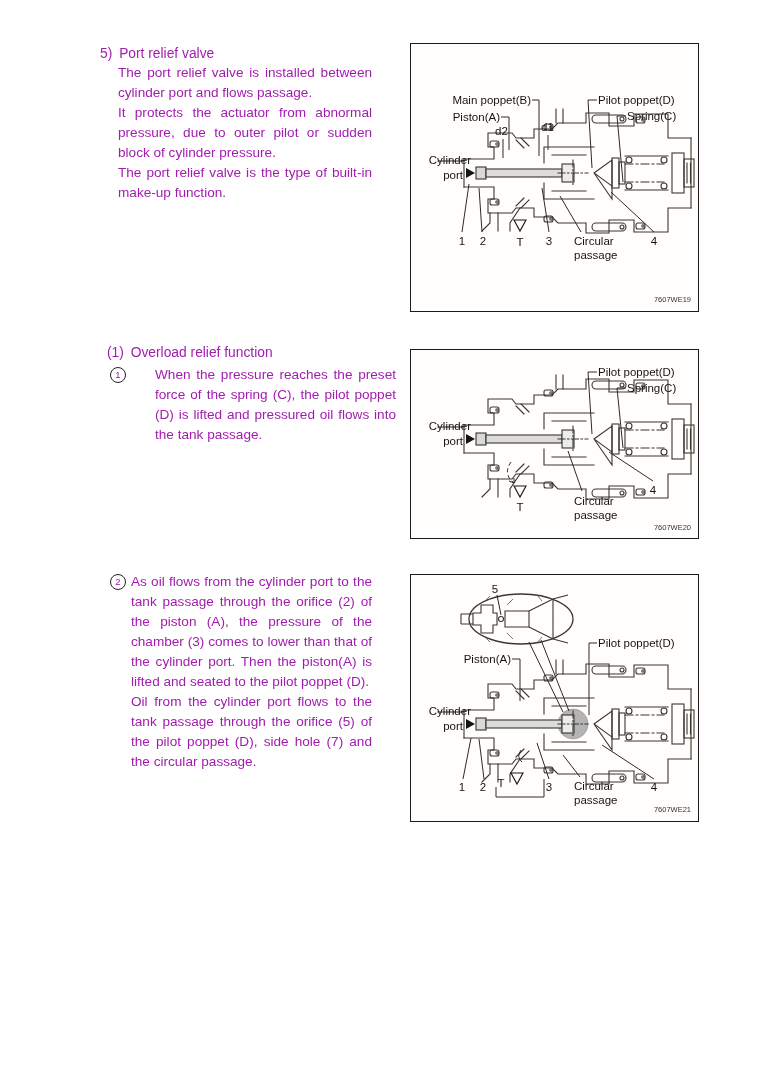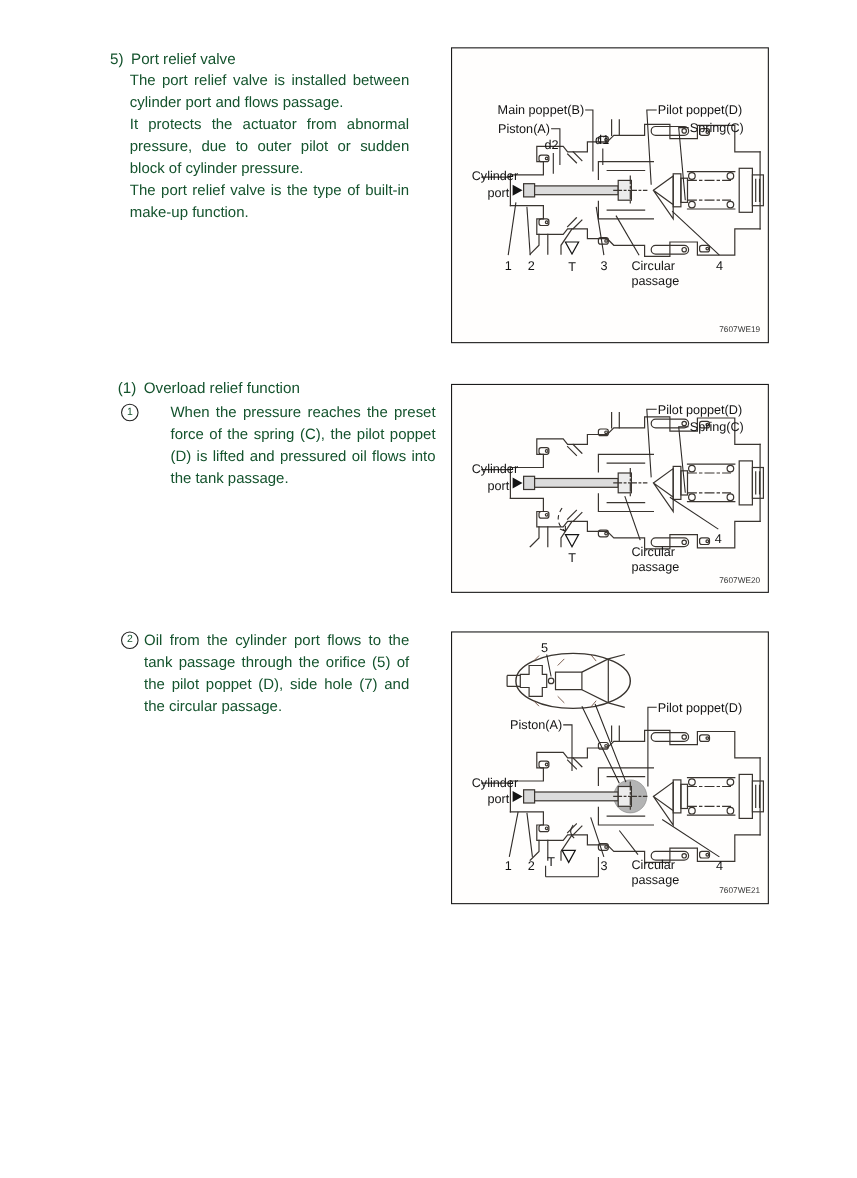--- a/index.html
+++ b/index.html
@@ -1,17 +1,17 @@
 <!DOCTYPE html>
 <html><head>
 <meta charset="utf-8">
 <style>
   html,body{margin:0;padding:0;}
   .page{position:relative;width:779px;height:912px;background:#ffffff;overflow:hidden;
-        font-family:"Liberation Sans",sans-serif;color:#14532d;}
+        font-family:"Liberation Sans",sans-serif;color:#a21caf;}
   .abs{position:absolute;}
   .txt{font-size:13.6px;line-height:20px;text-align:justify;}
   .txt p{margin:0;}
   .heading{font-size:13.8px;line-height:20px;white-space:nowrap;}
   .cnum{position:absolute;width:14px;height:14px;border:1.2px solid #222;border-radius:50%;
         font-size:9.5px;line-height:13px;text-align:center;background:#fff;}
   .fig{position:absolute;left:410px;width:287px;border:1.5px solid #1b1b1b;background:#fffefd;}
   .fig svg{display:block;}
   svg text{font-family:"Liberation Sans",sans-serif;font-size:11.5px;fill:#141414;}
   svg text.code{font-size:7.5px;fill:#333;}
@@ -166,20 +166,21 @@
         <text x="163" y="155">Circular</text>
         <text x="163" y="169">passage</text>
         <text x="242" y="144" text-anchor="middle">4</text>
         <text x="280" y="180" text-anchor="end" class="code">7607WE20</text>
       </g>
     </svg>
   </div>
 
   <span class="cnum" style="left:110px;top:574px;">2</span>
   <div class="abs txt" style="left:131px;top:572px;width:241px;">
+    <p>As oil flows from the cylinder port to the tank passage through the orifice (2) of the piston (A), the pressure of the chamber (3) comes to lower than that of the cylinder port.  Then the piston(A) is lifted and seated to the pilot poppet (D).</p>
     <p>Oil from the cylinder port flows to the tank passage through the orifice (5) of the pilot poppet (D), side hole (7) and the circular passage.</p>
   </div>
 
   <div class="fig" style="top:574px;height:246px;">
     <svg width="284" height="243" viewBox="0 0 284 243">
       <circle cx="162" cy="149" r="15" fill="#b4b4b4" stroke="#8a8a8a" stroke-width="0.6"></circle>
       <use href="#valveSym" xlink:href="#valveSym" x="35" y="149"></use>
 
       <g stroke="#3a3530" fill="none" stroke-width="1.1">
         <ellipse cx="110" cy="44" rx="52" ry="25" stroke-width="1.3"></ellipse>

